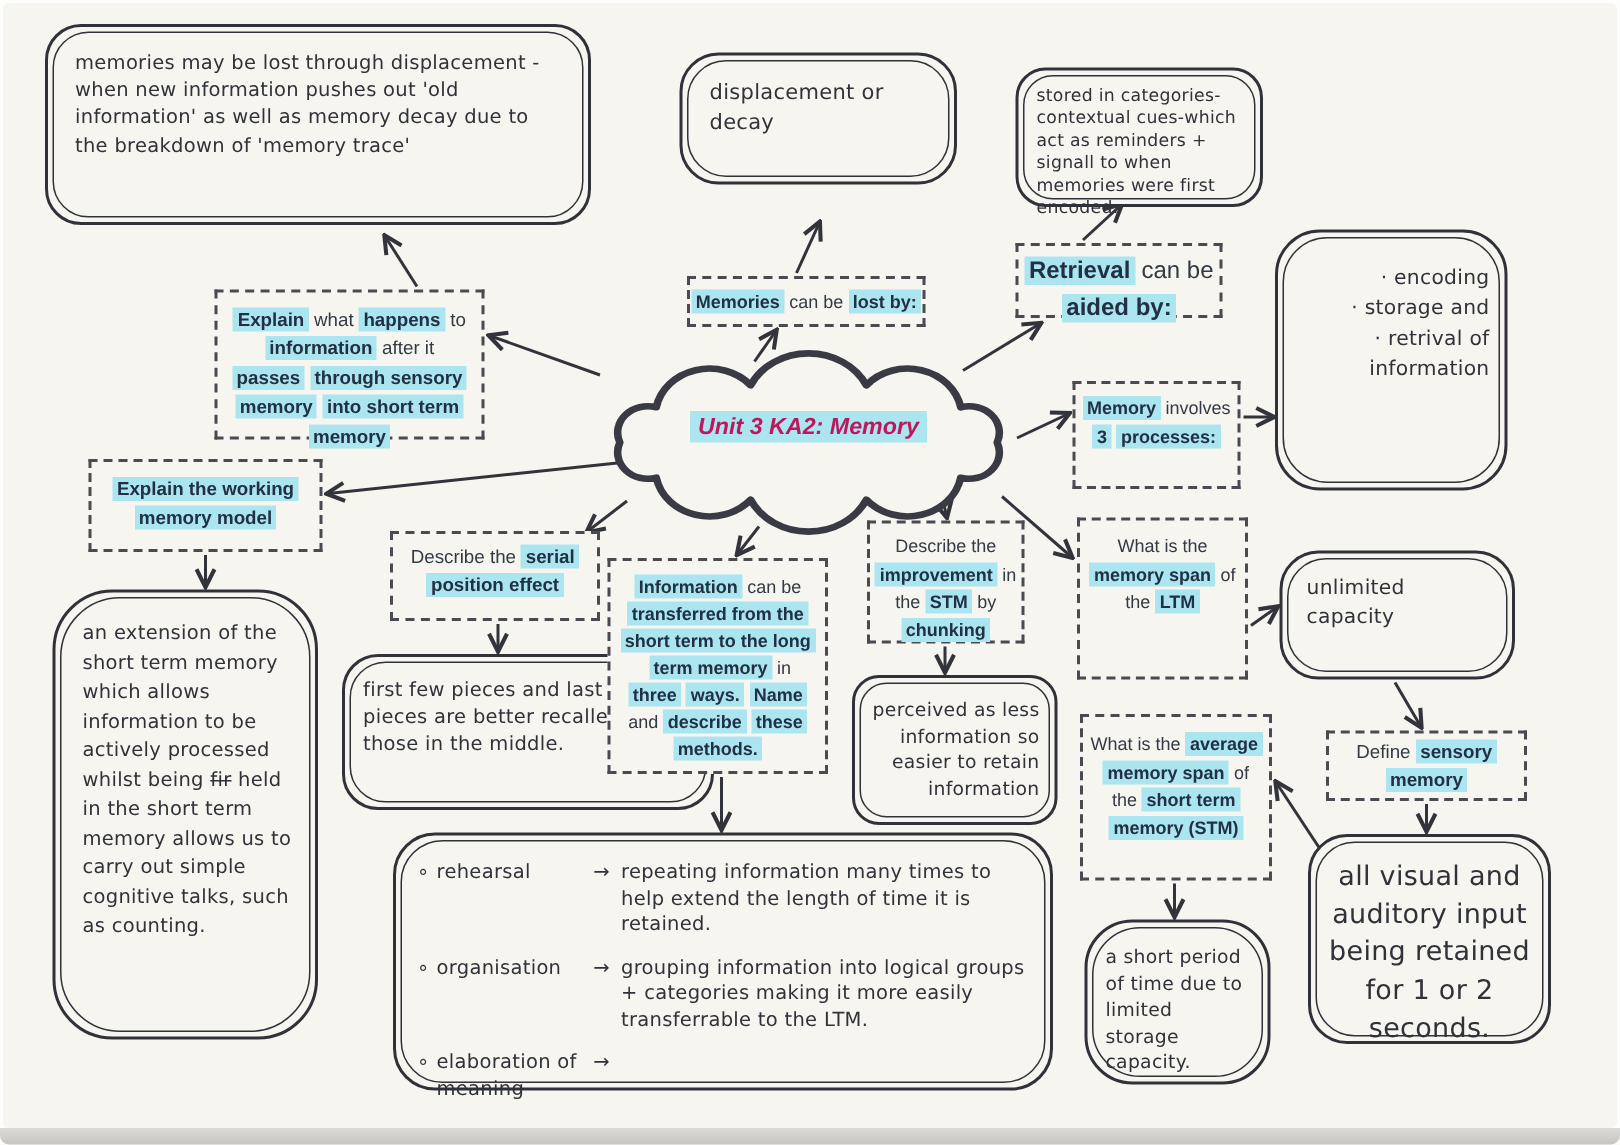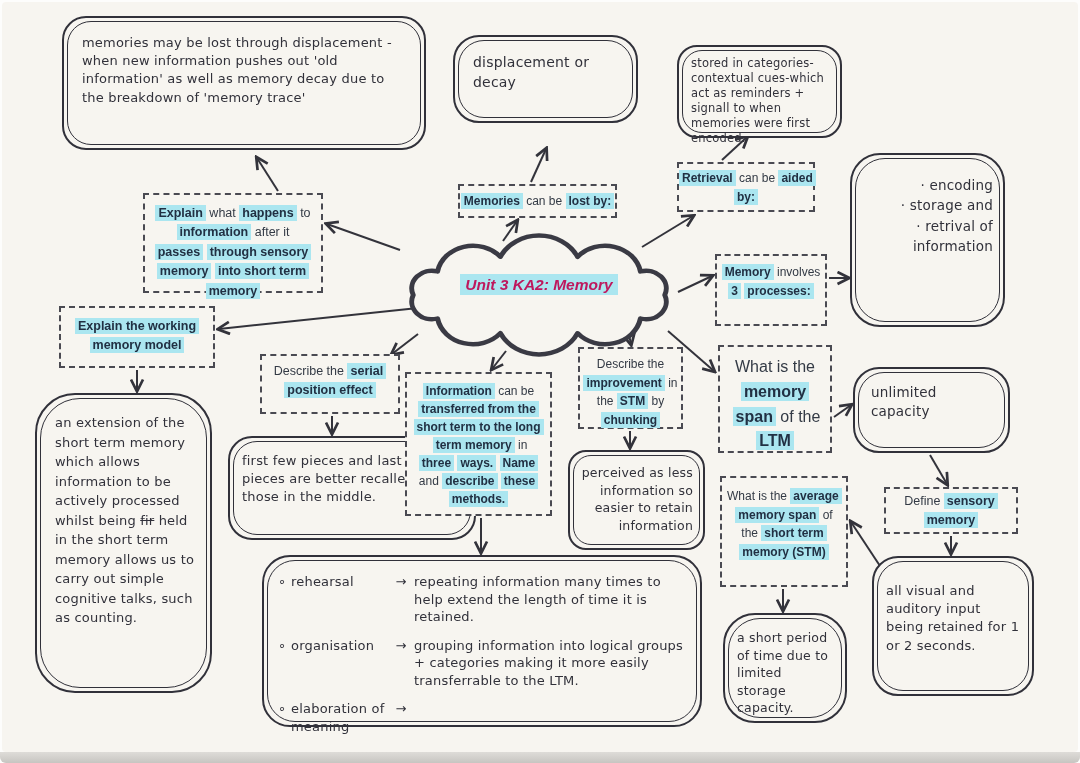--- a/index.html
+++ b/index.html
@@ -25,45 +25,45 @@
 
   
   .dbox{position:absolute;background:var(--paper);border:2px dashed #4a4a52;
         font-family:"Liberation Sans",sans-serif;color:var(--typed);
         text-align:center;line-height:1.55;}
   .dbox .hl{background:var(--highlight);font-weight:bold;color:#213043;padding:1px 3px;
         box-decoration-break:clone;-webkit-box-decoration-break:clone;}
   .strike{text-decoration:line-through;}
 
   
-  #box-a{left:30px;top:16px;width:364px;height:134px;border-radius:24px;padding:16px 18px;font-size:13px;margin-left:32px;}
+  #box-a{left:30px;top:16px;width:364px;height:134px;border-radius:24px;padding:16px 18px;font-size:13px;}
   #box-b{left:453px;top:35px;width:185px;height:88px;border-radius:26px;padding:16px 18px;font-size:14px;}
   #box-c{left:677px;top:45px;width:165px;height:93px;border-radius:20px;padding:9px 12px;font-size:11.5px;line-height:1.3;}
   #box-f{left:850px;top:153px;width:155px;height:174px;border-radius:30px;padding:20px 10px 10px 24px;font-size:13.5px;line-height:1.5;text-align:right;}
   #box-m{left:853px;top:367px;width:157px;height:86px;border-radius:26px;padding:14px 16px;font-size:13.5px;}
   #box-n{left:35px;top:393px;width:177px;height:300px;border-radius:40px;padding:18px 14px 10px 18px;font-size:13px;line-height:1.5;}
   #box-o{left:228px;top:436px;width:248px;height:104px;border-radius:24px;padding:14px 12px;font-size:13px;}
   #box-q{left:568px;top:450px;width:137px;height:100px;border-radius:18px;padding:12px 10px;font-size:12.5px;text-align:right;}
-  #box-t{left:872px;top:556px;width:162px;height:140px;border-radius:26px;padding:24px 12px;font-size:13px;}
+  #box-t{left:872px;top:556px;width:162px;height:140px;border-radius:26px;padding:14px 12px;font-size:18px;text-align:center;}
   #box-u{left:723px;top:613px;width:124px;height:110px;border-radius:32px;padding:14px 12px;font-size:12.5px;}
   #box-v{left:262px;top:555px;width:440px;height:172px;border-radius:28px;padding:16px 14px 10px 14px;font-size:13px;}
   .m-item{display:flex;margin-bottom:11px;line-height:1.35;}
   .m-bullet{width:13px;flex:none;}
   .m-label{width:97px;flex:none;}
   .m-arrow{width:26px;flex:none;text-align:center;}
   .m-desc{flex:1;}
 
   #box-d{left:458px;top:184px;width:159px;height:34px;font-size:12px;padding-top:6px;}
-  #box-e{left:677px;top:162px;width:138px;height:50px;font-size:12px;padding-top:5px;}
+  #box-e{left:677px;top:162px;width:138px;height:50px;font-size:16px;padding-top:5px;}
   #box-g{left:143px;top:193px;width:180px;height:100px;font-size:12.5px;padding:9px 6px;}
   #box-h{left:715px;top:254px;width:112px;height:72px;font-size:12px;padding-top:7px;}
   #box-i{left:59px;top:306px;width:156px;height:62px;font-size:12.5px;padding-top:9px;}
   #box-j{left:260px;top:354px;width:140px;height:60px;font-size:12.5px;padding-top:6px;}
   #box-k{left:578px;top:347px;width:105px;height:82px;font-size:12px;padding-top:6px;}
-  #box-l{left:718px;top:345px;width:114px;height:108px;font-size:16px;padding:8px 4px;}
+  #box-l{left:718px;top:345px;width:114px;height:108px;font-size:12px;padding:8px 4px;}
   #box-p{left:405px;top:372px;width:147px;height:144px;font-size:12px;padding:8px 6px;line-height:1.5;}
   #box-r{left:720px;top:476px;width:128px;height:111px;font-size:12px;padding:9px 5px;}
   #box-s{left:884px;top:487px;width:134px;height:47px;font-size:12.5px;padding-top:3px;}
 
   
   #cloud{position:absolute;left:378px;top:226px;width:322px;height:138px;}
   #cloud-label{position:absolute;left:418px;top:276px;width:242px;text-align:center;
      font-family:"Liberation Sans",sans-serif;font-weight:bold;font-style:italic;
      font-size:15.5px;color:#be185d;}
   #cloud-label .hl{background:var(--highlight);padding:2px 5px;}

